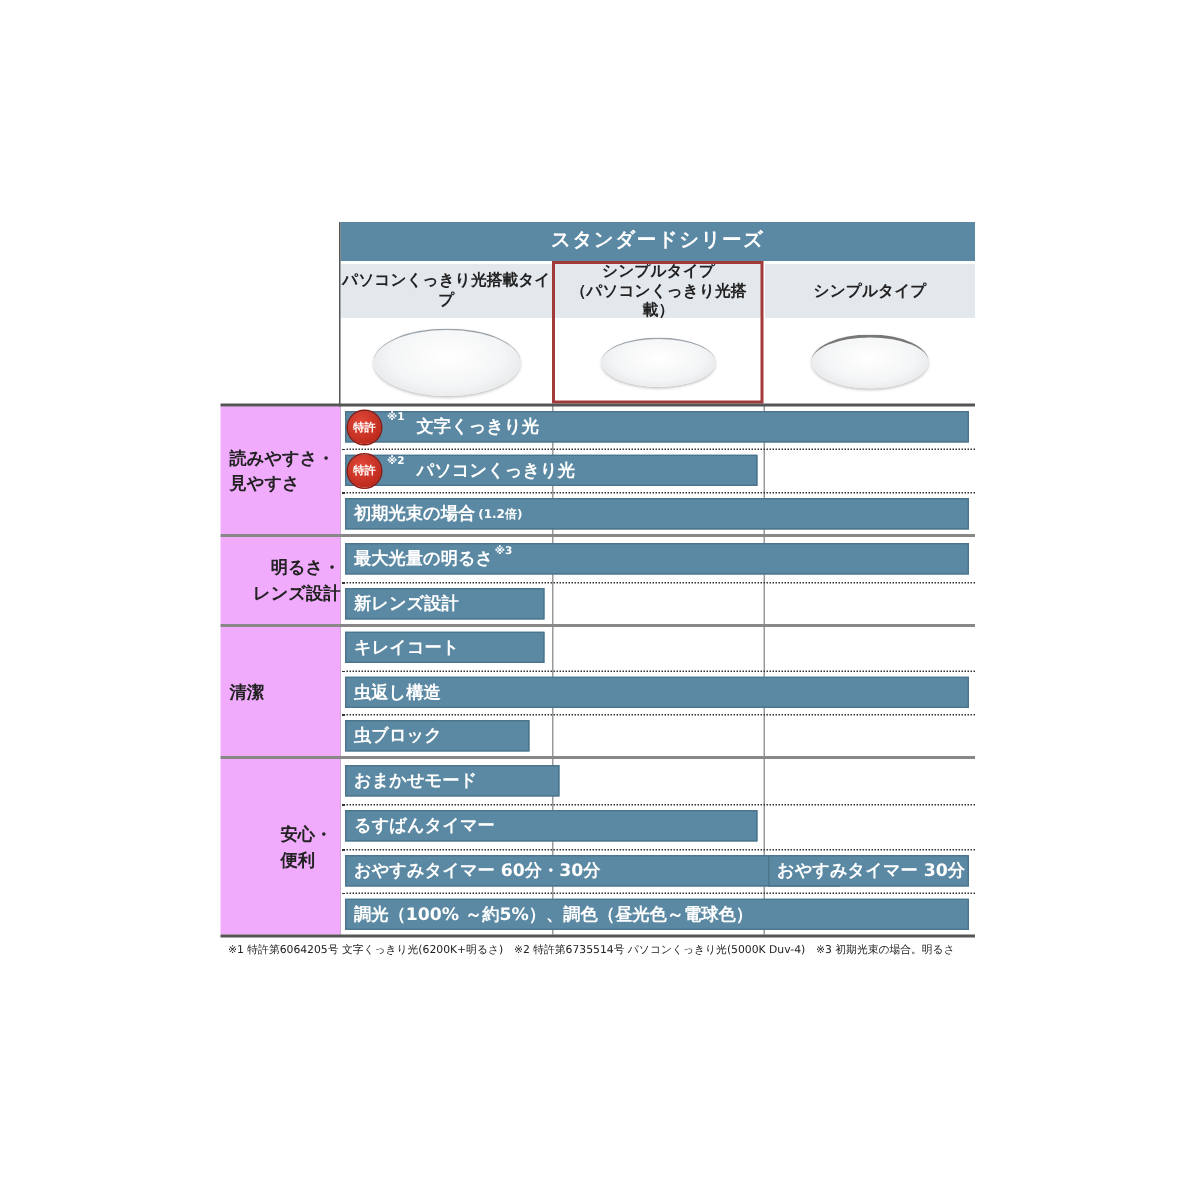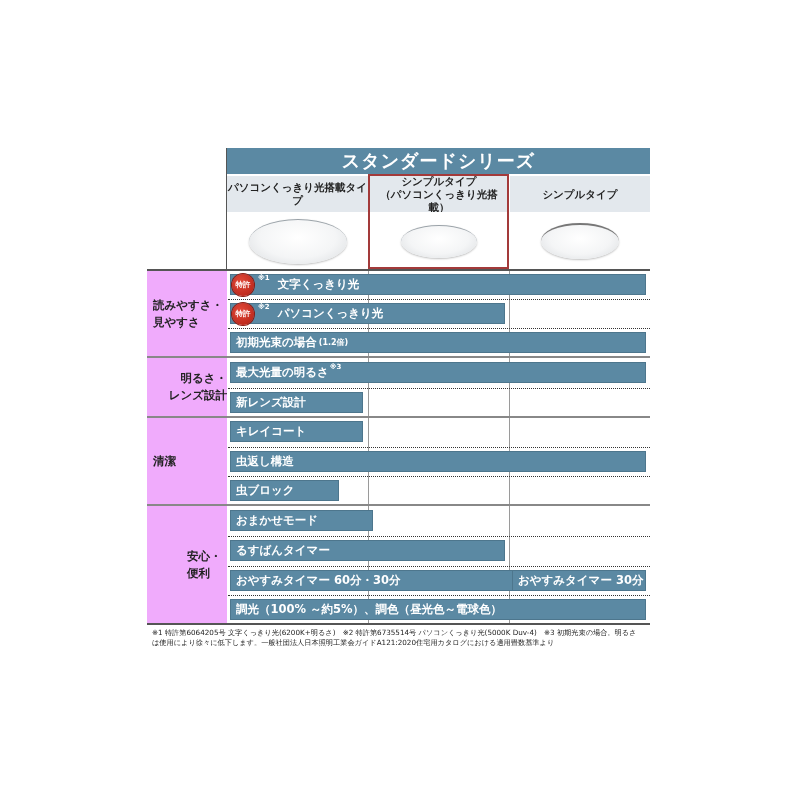--- a/index.html
+++ b/index.html
@@ -1,20 +1,20 @@
 <!DOCTYPE html>
 <html><head>
 <meta charset="utf-8">
 <style>
   html, body { margin:0; padding:0; background:#ffffff; }
   body { width:800px; height:800px; position:relative; overflow:hidden;
          font-family:"DejaVu Sans", sans-serif; color:#222; }
   .abs { position:absolute; }
   .series-header { left:227px; top:148px; width:423px; height:26px; background:#5b89a3;
-         color:#fff; font-size:18px; font-weight:bold; text-align:center; line-height:26px; letter-spacing:1px; }
+         color:#fff; font-size:13px; font-weight:bold; text-align:center; line-height:26px; letter-spacing:1px; }
   .col-head { top:176px; height:36px; background:#e3e8ed; font-size:10.5px; font-weight:bold;
          display:flex; align-items:center; justify-content:center; text-align:center; line-height:13px; color:#222; }
   .col-img { top:212px; height:58px; background:#fff; display:flex; align-items:center; justify-content:center; }
   .lamp { border-radius:50%; background: radial-gradient(ellipse at 50% 40%, #ffffff 0%, #f4f5f6 55%, #d9dcdf 100%);
           box-shadow: 0 1px 2px rgba(0,0,0,0.25); border-top:1px solid #9aa2a8; }
   .highlight-frame { left:368px; top:174px; width:141px; height:95px; border:2px solid #a33a3a; box-sizing:border-box; }
   .vline { width:1px; background:#555; }
   .vgrid { width:1px; background:#9a9a9a; }
   .hline { height:2px; background:#555; }
   .cat { left:147px; width:80px; background:#f0abfc; font-size:11.5px; font-weight:bold;
@@ -114,21 +114,21 @@
 <div class="abs bar" style="left:230px;top:392px;width:133px;">
   <span>新レンズ設計</span>
 </div>
 
 <div class="abs bar" style="left:230px;top:421px;width:133px;">
   <span>キレイコート</span>
 </div>
 <div class="abs bar" style="left:230px;top:451px;width:416px;">
   <span>虫返し構造</span>
 </div>
-<div class="abs bar" style="left:230px;top:480px;width:109px;">
+<div class="abs bar" style="left:230px;top:480px;width:123px;">
   <span>虫ブロック</span>
 </div>
 
 <div class="abs bar" style="left:230px;top:510px;width:143px;">
   <span>おまかせモード</span>
 </div>
 <div class="abs bar" style="left:230px;top:540px;width:275px;text-align:right;">
   <span>るすばんタイマー</span>
 </div>
 <div class="abs bar" style="left:230px;top:570px;width:330px;">
@@ -136,14 +136,13 @@
 </div>
 <div class="abs bar" style="left:512px;top:570px;width:134px;">
   <span>おやすみタイマー 30分</span>
 </div>
 <div class="abs bar" style="left:230px;top:599px;width:416px;">
   <span>調光（100% ～約5%）、調色（昼光色～電球色）</span>
 </div>
 
 <div class="abs footnote">
   <div>※1 特許第6064205号 文字くっきり光(6200K+明るさ)　※2 特許第6735514号 パソコンくっきり光(5000K Duv-4)　※3 初期光束の場合。明るさ</div>
-  <div>は使用により徐々に低下します。一般社団法人日本照明工業会ガイドA121:2020住宅用カタログにおける適用畳数基準より</div>
 </div>
 
 </body></html>

